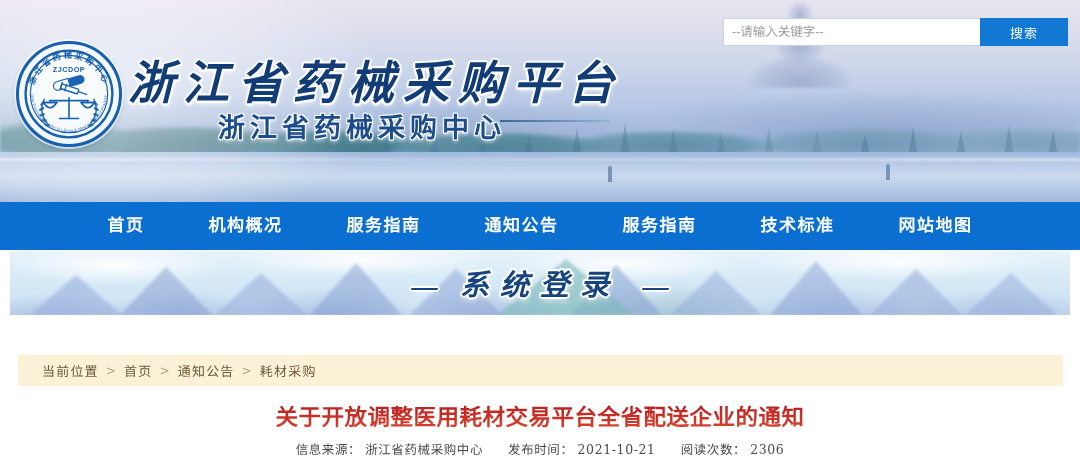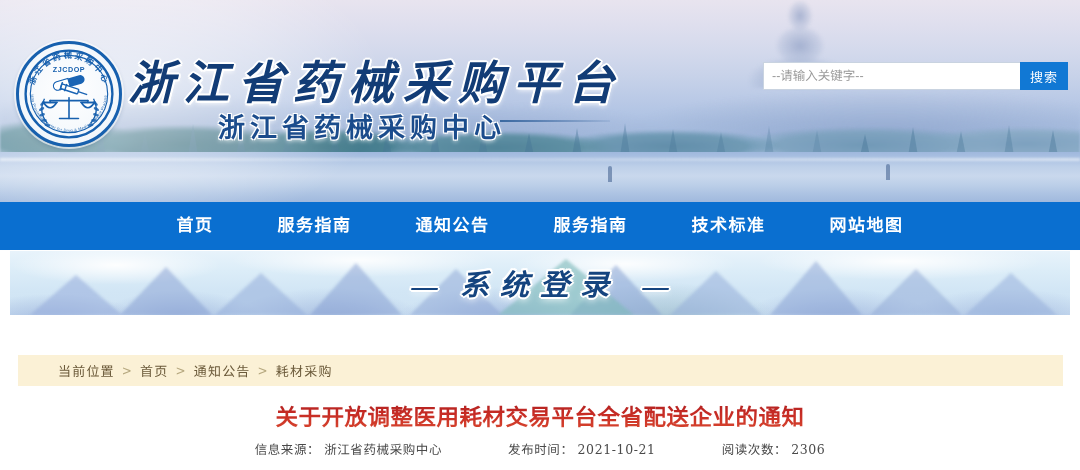--- a/index.html
+++ b/index.html
@@ -149,36 +149,36 @@
   }
   .site-sub-rule {
     position: absolute; left: 500px; top: 120px;
     width: 110px; height: 2px;
     background: linear-gradient(to right, rgba(40,90,150,.85), rgba(40,90,150,.1));
   }
 
   
   .search-wrap {
     position: absolute; right: 12px; top: 18px;
-    display: flex; align-items: stretch; margin-top: 44px;
+    display: flex; align-items: stretch;
   }
   .search-input {
     width: 257px; height: 28px;
     border: 1px solid #c9d3e0;
     border-right: none;
     background: #ffffff;
     font-family: "Liberation Sans", "DejaVu Sans", sans-serif;
     font-size: 12.5px;
     color: #333;
     padding: 0 8px;
     outline: none;
   }
   .search-input::placeholder { color: #9a9a9a; }
   .search-btn {
-    width: 48px; height: 28px;
+    width: 88px; height: 28px;
     border: none;
     background: #1178d4;
     color: #ffffff;
     font-family: "Liberation Sans", "DejaVu Sans", sans-serif;
     font-size: 13px;
     letter-spacing: 1px;
     cursor: pointer;
   }
 
   
@@ -272,21 +272,21 @@
   .content {
     position: absolute; left: 0; top: 331px;
     width: 1080px; height: 139px;
     background: #ffffff;
   }
   .breadcrumb {
     position: absolute; left: 18px; top: 24px;
     width: 1045px; height: 31px;
     background: #fbf1d6;
     display: flex; align-items: center;
-    padding-left: 40px;
+    padding-left: 24px;
     font-size: 13px;
     color: #6b5a3a;
     font-family: "DejaVu Serif", "Liberation Serif", serif;
     letter-spacing: 1.2px;
     white-space: nowrap;
   }
   .breadcrumb .bc-sep { margin: 0 7px; color: #b6a87f; font-size: 12px; }
   .breadcrumb .bc-item { color: #6b5a3a; text-decoration: none; }
 
   .article-title {
@@ -299,21 +299,21 @@
     -webkit-background-clip: text;
     background-clip: text;
     color: transparent;
     -webkit-text-fill-color: transparent;
     font-family: "Liberation Sans", "DejaVu Sans", sans-serif;
     white-space: nowrap;
   }
   .article-meta {
     position: absolute; left: 0; right: 0; top: 108px;
     display: flex; justify-content: center; align-items: center;
-    gap: 66px;
+    gap: 25px;
     font-size: 12.5px;
     color: #4a4a4a;
     font-family: "DejaVu Serif", "Liberation Serif", serif;
     letter-spacing: .6px;
     white-space: nowrap;
   }
   .article-meta .m-val { margin-left: 4px; }
 </style>
 </head>
 <body>
@@ -423,20 +423,21 @@
     <div class="site-sub-rule"></div>
 
     <div class="search-wrap">
       <input class="search-input" type="text" placeholder="--请输入关键字--" style="">
       <button class="search-btn">搜索</button>
     </div>
   </div>
 
   <nav class="nav">
     <a href="#">首页</a>
+    <a href="#">机构概况</a>
     <a href="#">服务指南</a>
     <a href="#">通知公告</a>
     <a href="#">服务指南</a>
     <a href="#">技术标准</a>
     <a href="#">网站地图</a>
   </nav>
 
   <div class="subbanner">
     <div class="sb-clouds"></div>
     <div class="sb-mtn"></div>

